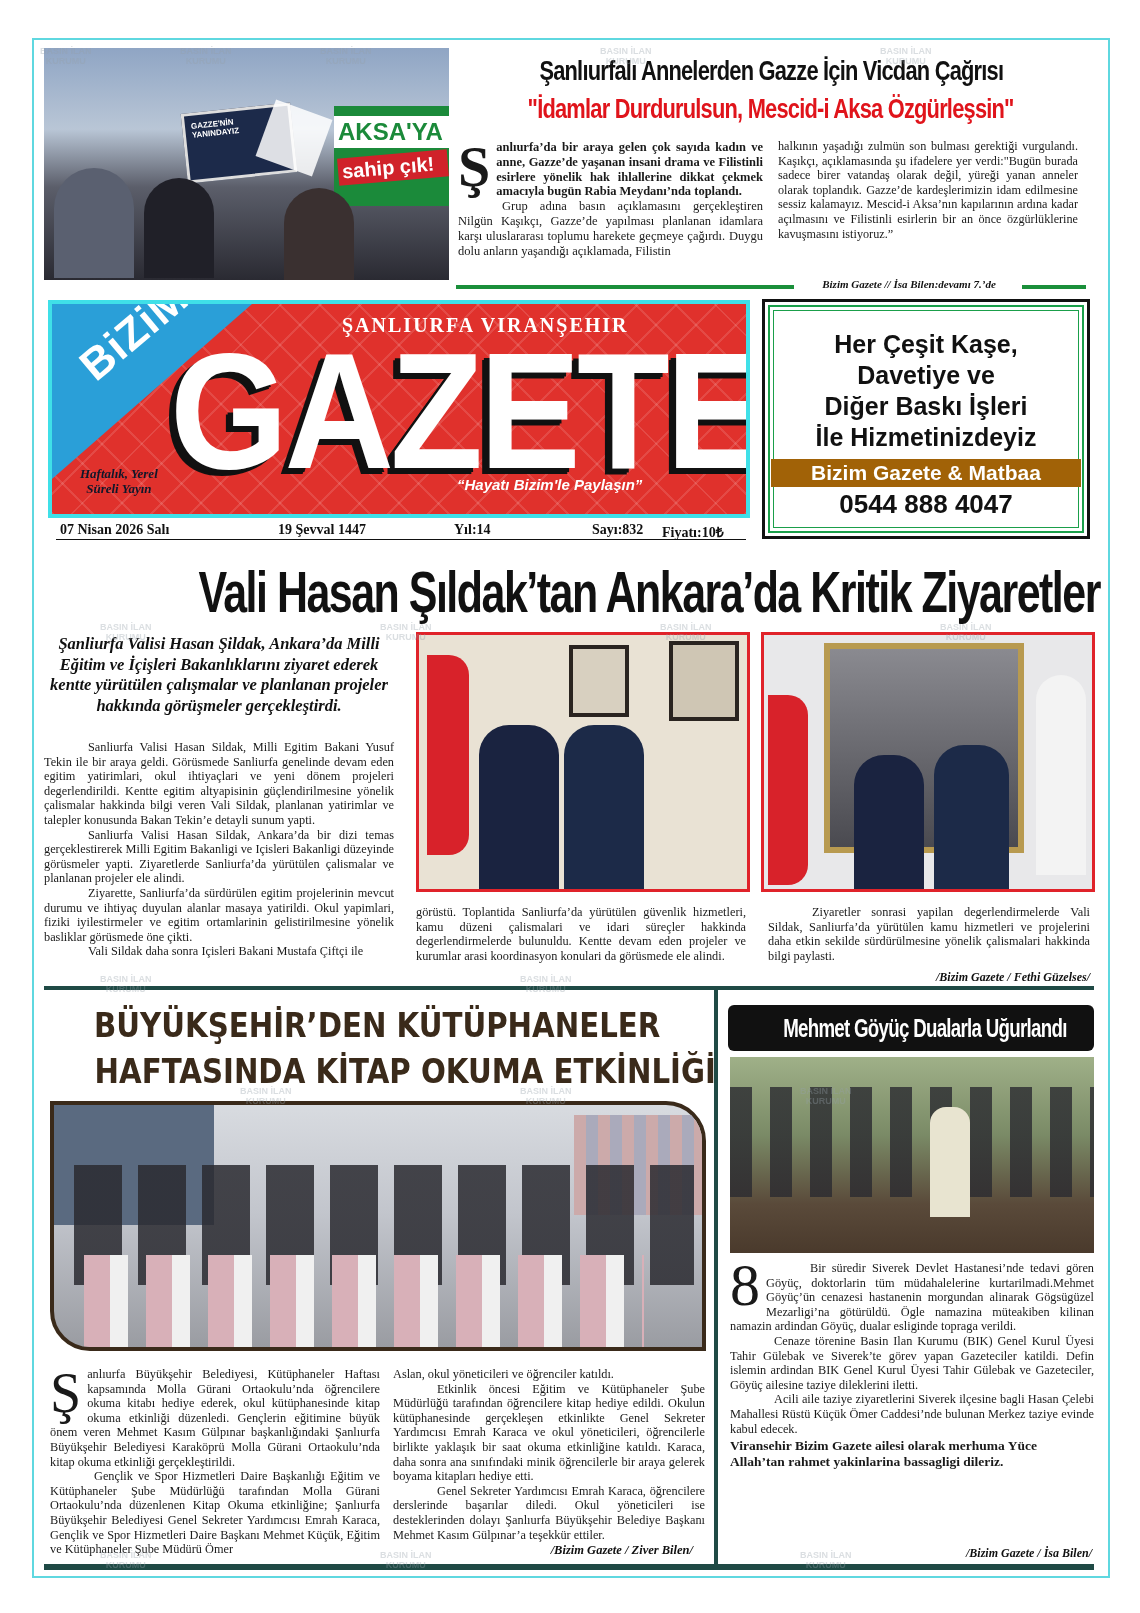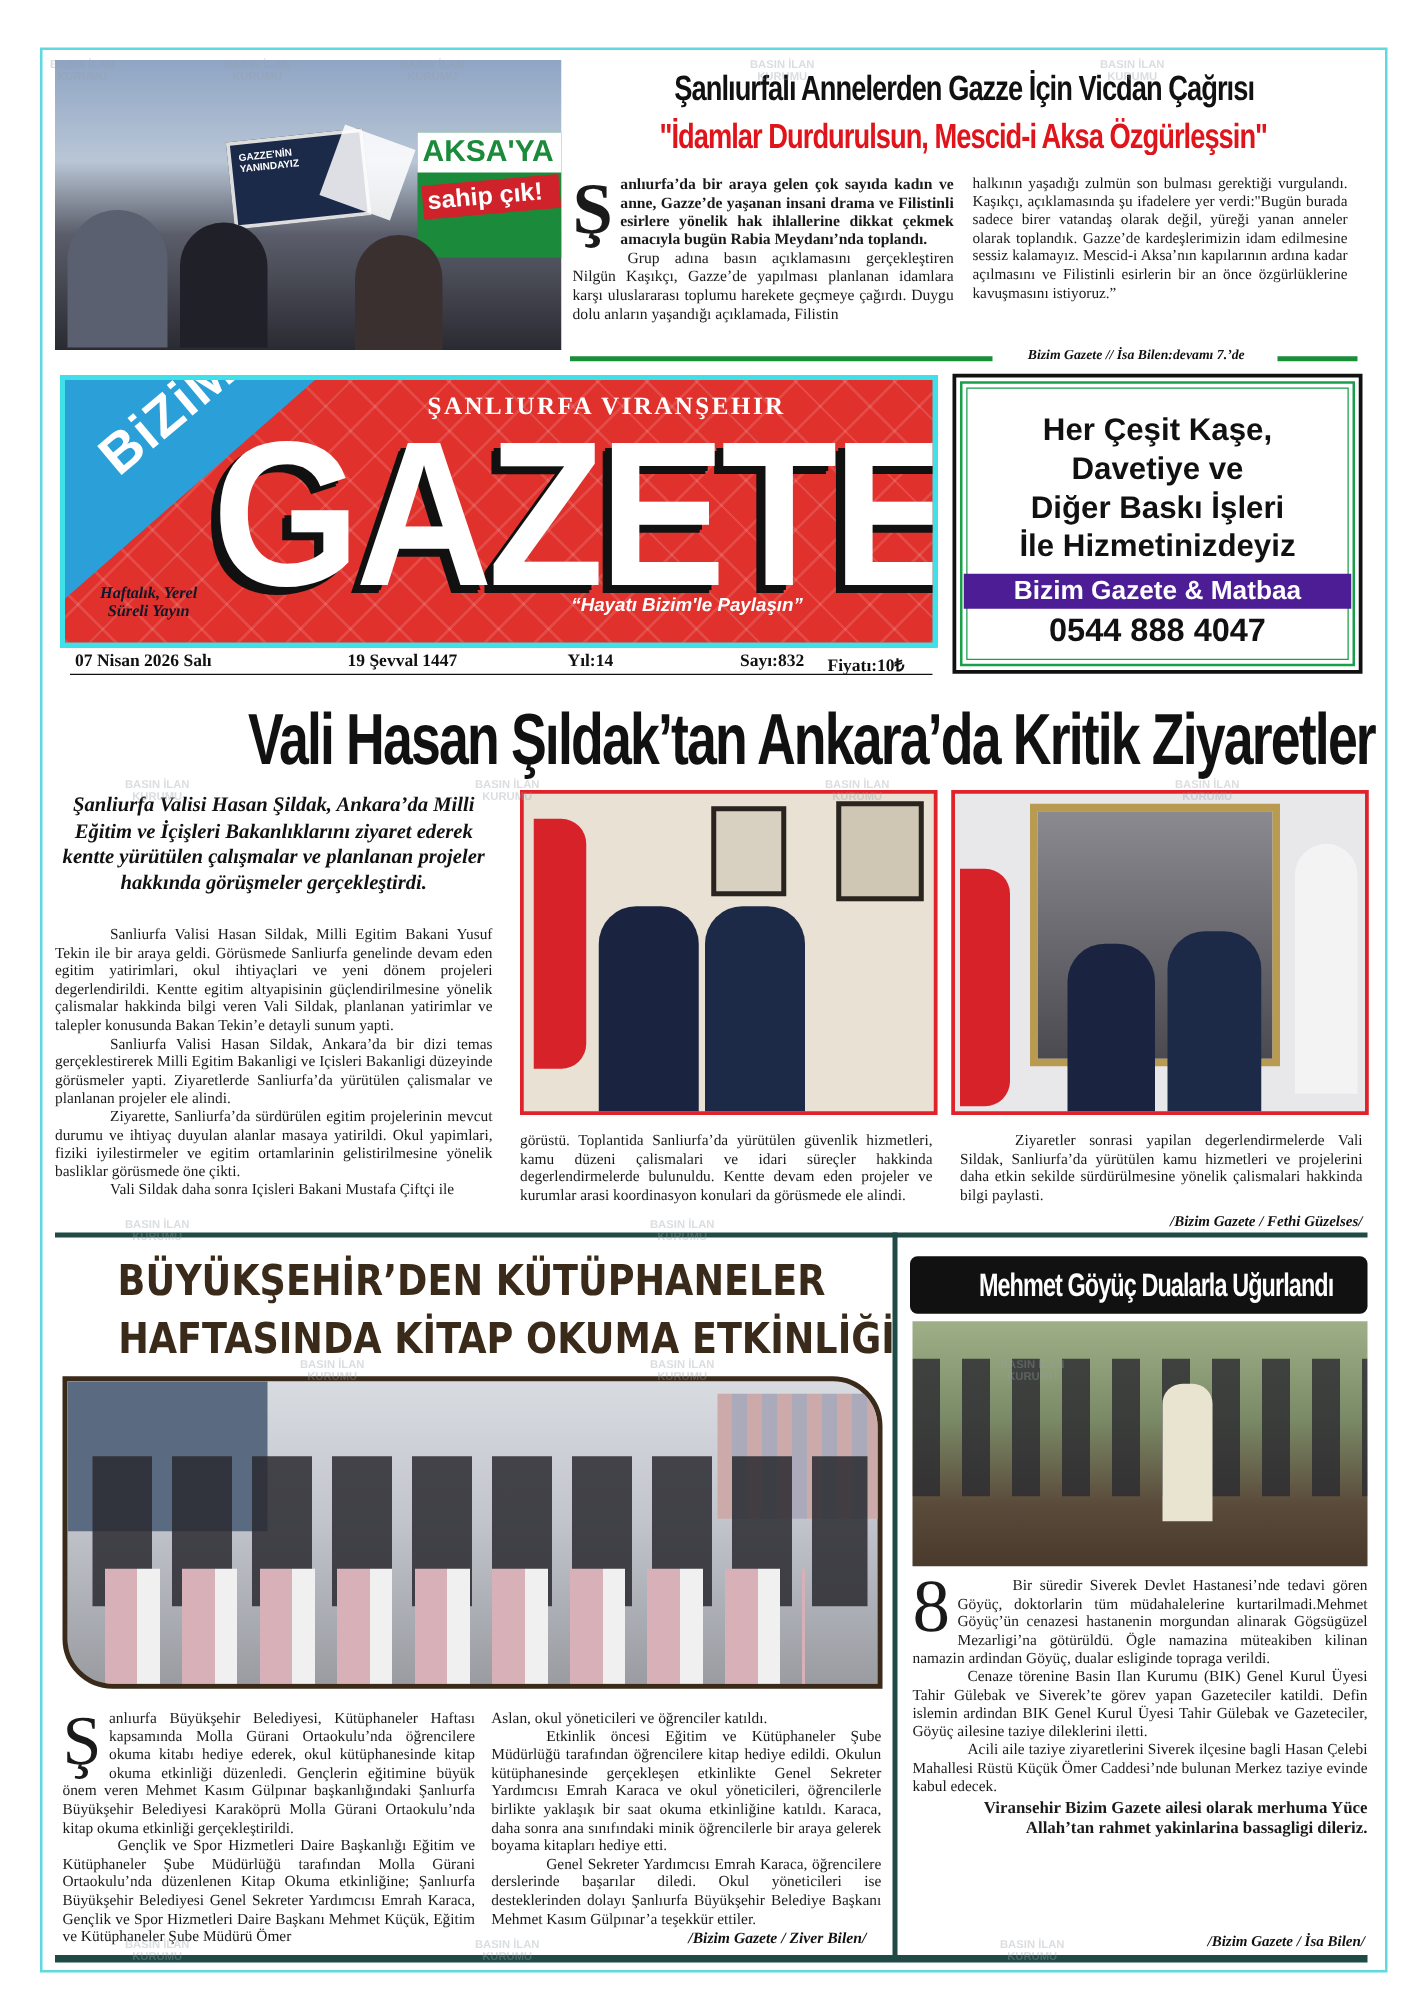--- a/index.html
+++ b/index.html
@@ -21,21 +21,21 @@
 </head>
 <body>
 
 <div class="frame"></div>
 
 <div class="photo" style="left:44px; top:48px; width:405px; height:232px; background:linear-gradient(180deg,#8fa5c4 0%,#b9c6d6 35%,#5b5e6a 60%,#2a2a32 100%);">
   <div class="abs" style="left:140px; top:60px; width:110px; height:70px; background:#1c2a4a; border:3px solid #ddd; transform:rotate(-6deg);">
     <div style="color:#fff; font-family:'Liberation Sans',sans-serif; font-size:8px; font-weight:bold; padding:6px;">GAZZE'NİN YANINDAYIZ</div>
   </div>
   <div class="abs" style="left:290px; top:58px; width:118px; height:100px; background:#1b8a3a;">
-    <div style="background:#fff; color:#1b8a3a; font-family:'Liberation Sans',sans-serif; font-weight:bold; font-size:24px; padding:2px 4px;">AKSA'YA</div>
+    <div style="background:#fff; color:#1b8a3a; font-family:'Liberation Sans',sans-serif; font-weight:bold; font-size:24px; margin-top:10px; padding:2px 4px;">AKSA'YA</div>
     <div style="background:#d0222a; color:#fff; font-family:'Liberation Sans',sans-serif; font-weight:bold; font-size:20px; margin:6px 4px; padding:2px 4px; transform:rotate(-5deg);">sahip çık!</div>
   </div>
   <div class="abs" style="left:220px; top:60px; width:60px; height:60px; background:#fff; transform:rotate(20deg); opacity:.85;"></div>
   <div class="abs" style="left:10px; top:120px; width:80px; height:110px; background:#5a6070; border-radius:40px 40px 0 0;"></div>
   <div class="abs" style="left:100px; top:130px; width:70px; height:100px; background:#202028; border-radius:35px 35px 0 0;"></div>
   <div class="abs" style="left:240px; top:140px; width:70px; height:92px; background:#3a3030; border-radius:35px 35px 0 0;"></div>
 </div>
 
 <div class="abs" style="left:456px; top:55px; width:630px; text-align:center;">
   <div class="condensed" style="font-size:28px; color:#111; display:inline-block; transform:scaleX(.78); transform-origin:center top;">Şanlıurfalı Annelerden Gazze İçin Vicdan Çağrısı</div>
@@ -80,21 +80,21 @@
 
 <div class="abs" style="left:762px; top:299px; width:328px; height:240px; border:3px solid #111; padding:3px;">
   <div style="width:100%; height:100%; border:2px solid #1a9f4a; padding:3px;">
     <div style="width:100%; height:100%; border:1.5px solid #1a9f4a; position:relative; text-align:center; font-family:'Liberation Sans',sans-serif; font-weight:bold;">
       <div style="font-size:25px; line-height:31px; padding-top:18px;">
         <div>Her Çeşit Kaşe,</div>
         <div>Davetiye ve</div>
         <div>Diğer Baskı İşleri</div>
         <div>İle Hizmetinizdeyiz</div>
       </div>
-      <div style="background:#4c1d95; color:#fff; font-size:21px; line-height:28px; margin:6px -3px 0;">Bizim Gazete &amp; Matbaa</div>
+      <div style="background:#a16207; color:#fff; font-size:21px; line-height:28px; margin:6px -3px 0;">Bizim Gazete &amp; Matbaa</div>
       <div style="font-size:26px; line-height:34px;">0544 888 4047</div>
     </div>
   </div>
 </div>
 
 <div class="abs" style="left:40px; top:560px; width:1060px; text-align:center;">
   <div class="condensed" style="font-size:58px; line-height:64px; color:#111; display:inline-block; transform:scaleX(.74); transform-origin:center top; letter-spacing:-2px;">Vali Hasan Şıldak’tan Ankara’da Kritik Ziyaretler</div>
 </div>
 
 <div class="abs" style="left:44px; top:634px; width:350px; text-align:center; font-family:'Liberation Serif',serif; font-style:italic; font-weight:bold; font-size:16.5px; line-height:20.5px;">Şanliurfa Valisi Hasan Şildak, Ankara’da Milli Eğitim ve İçişleri Bakanlıklarını ziyaret ederek kentte yürütülen çalışmalar ve planlanan projeler hakkında görüşmeler gerçekleştirdi.</div>
@@ -163,21 +163,21 @@
 </div>
 <div class="photo" style="left:730px; top:1057px; width:364px; height:196px; background:linear-gradient(180deg,#9fb088 0%,#7a8a66 40%,#5a4a3a 75%,#4a3a2c 100%);">
   <div class="abs" style="left:0; top:30px; width:364px; height:110px; background:repeating-linear-gradient(90deg,#2a2a30 0 22px,transparent 22px 40px); opacity:.8;"></div>
   <div class="abs" style="left:200px; top:50px; width:40px; height:110px; background:#e8e4d0; border-radius:16px 16px 0 0;"></div>
 </div>
 <div class="abs serif-body" style="left:730px; top:1261px; width:364px;">
   <span class="dropcap" style="font-size:60px; line-height:44px; font-weight:normal; margin-top:2px;">8</span>
   <p>Bir süredir Siverek Devlet Hastanesi’nde tedavi gören Göyüç, doktorlarin tüm müdahalelerine kurtarilmadi.Mehmet Göyüç’ün cenazesi hastanenin morgundan alinarak Gögsügüzel Mezarligi’na götürüldü. Ögle namazina müteakiben kilinan namazin ardindan Göyüç, dualar esliginde topraga verildi.</p>
   <p>Cenaze törenine Basin Ilan Kurumu (BIK) Genel Kurul Üyesi Tahir Gülebak ve Siverek’te görev yapan Gazeteciler katildi. Defin islemin ardindan BIK Genel Kurul Üyesi Tahir Gülebak ve Gazeteciler, Göyüç ailesine taziye dileklerini iletti.</p>
   <p>Acili aile taziye ziyaretlerini Siverek ilçesine bagli Hasan Çelebi Mahallesi Rüstü Küçük Ömer Caddesi’nde bulunan Merkez taziye evinde kabul edecek.</p>
-  <p class="noindent" style="text-align:right; font-weight:bold; font-size:13.5px; line-height:16px; margin-top:2px;">Viransehir Bizim Gazete ailesi olarak merhuma Yüce Allah’tan rahmet yakinlarina bassagligi dileriz.</p>
+  <p class="noindent" style="text-align:left; font-weight:bold; font-size:13.5px; line-height:16px; margin-top:2px;">Viransehir Bizim Gazete ailesi olarak merhuma Yüce Allah’tan rahmet yakinlarina bassagligi dileriz.</p>
 </div>
 <div class="abs sig" style="left:730px; top:1546px; width:362px;">/Bizim Gazete / İsa Bilen/</div>
 
 <div class="watermark" style="left:40px; top:46px;">
     <div>BASIN İLAN</div>
     <div>KURUMU</div>
   </div>
 <div class="watermark" style="left:180px; top:46px;">
     <div>BASIN İLAN</div>
     <div>KURUMU</div>

